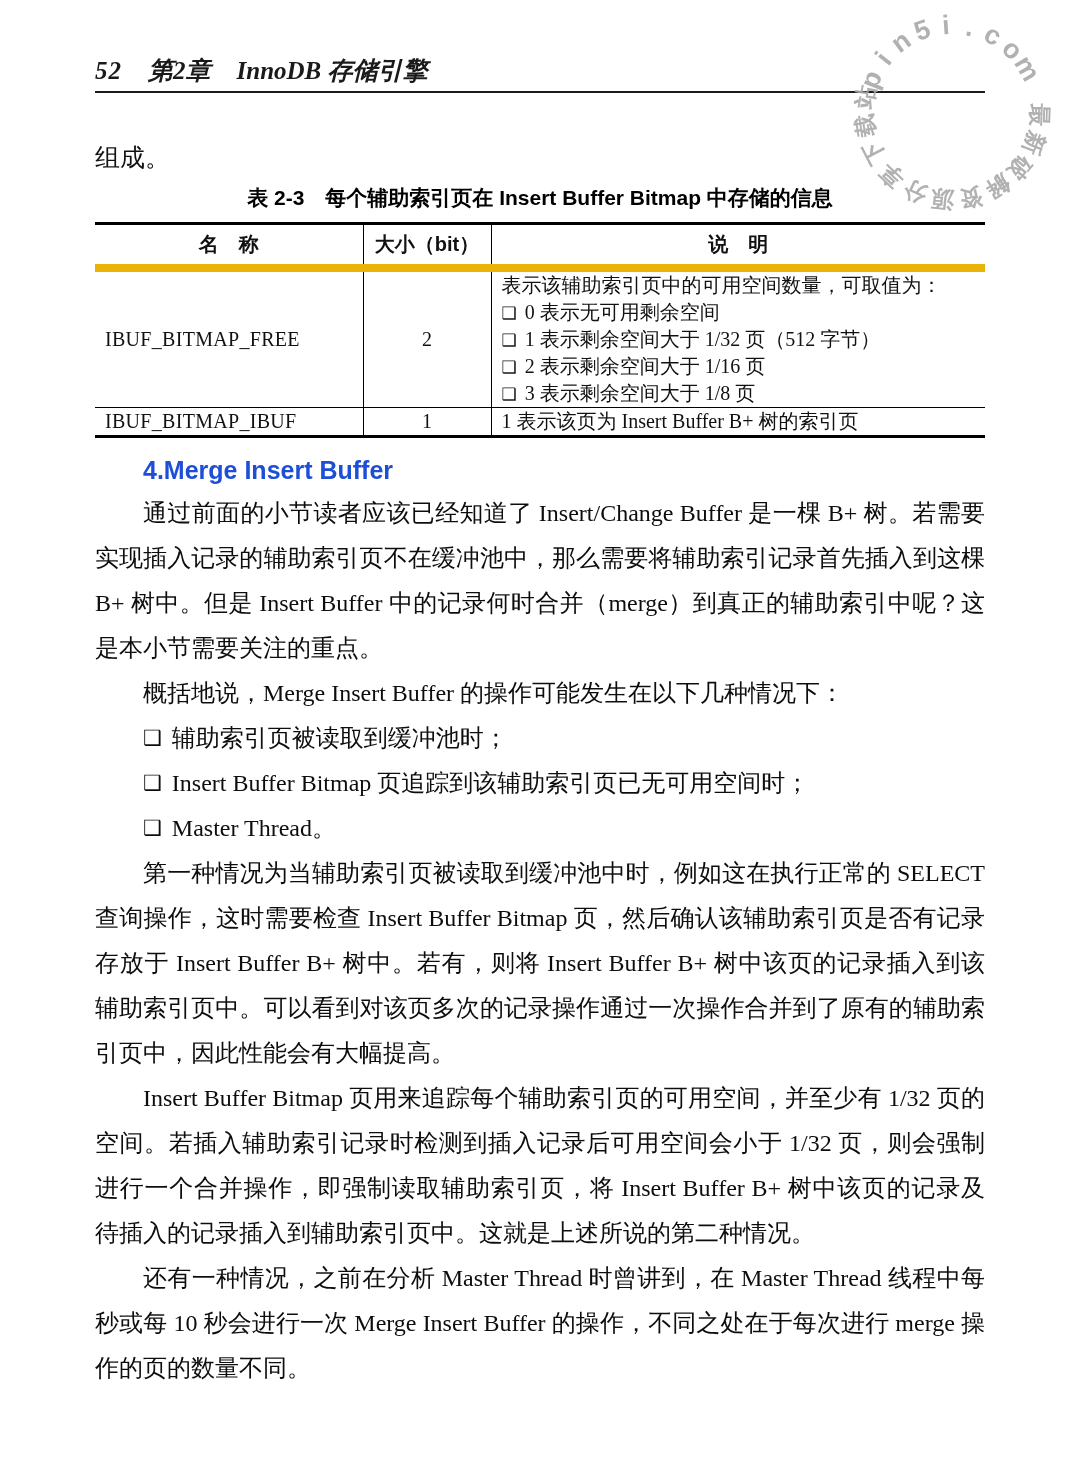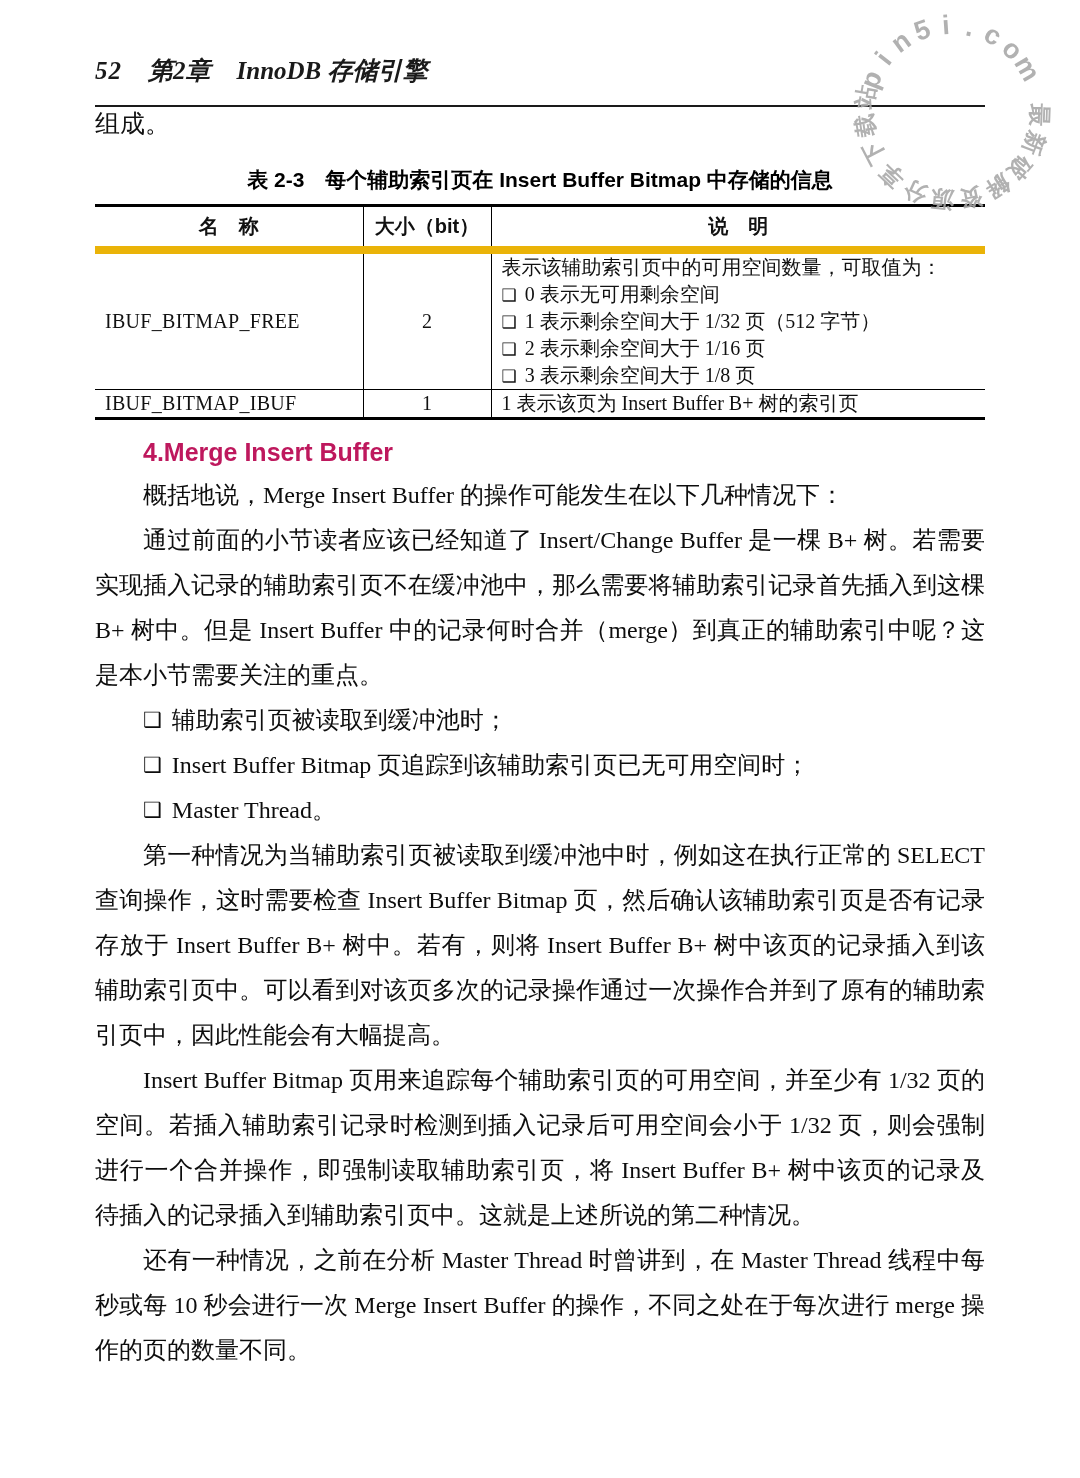--- a/index.html
+++ b/index.html
@@ -8,34 +8,34 @@
     position:relative; width:1080px; height:1478px; margin:0 auto;
     background:#ffffff; color:#111;
     font-family:"Liberation Serif","DejaVu Serif",serif;
     overflow:hidden;
   }
   .inner { padding:0 95px; }
 
   
   .runhead {
     margin-top:54px; display:flex; align-items:baseline; gap:26px;
-    border-bottom:2px solid #1a1a1a; padding-bottom:18px;
+    border-bottom:2px solid #1a1a1a; padding-bottom:4px;
     font-style:italic; font-size:25px; font-weight:bold; color:#1a1a1a;
   }
   .runhead .pgnum { letter-spacing:1px; }
 
   
   .watermark { position:absolute; left:848px; top:8px; width:215px; height:210px; z-index:4; opacity:.9; pointer-events:none; }
 
   
-  .lead { font-size:25px; }
+  .lead { margin-top:48px; font-size:25px; }
 
   
   .tbl-caption {
-    margin-top:26px; text-align:center; font-size:21px; font-weight:bold;
+    margin-top:10px; text-align:center; font-size:21px; font-weight:bold;
     font-family:"Liberation Sans","DejaVu Sans",sans-serif; color:#000;
   }
   table.datatable {
     margin-top:10px; width:890px; border-collapse:collapse; table-layout:fixed;
     border-top:3px solid #000; border-bottom:3px solid #000;
   }
   table.datatable col.c1 { width:268px; }
   table.datatable col.c2 { width:128px; }
   table.datatable col.c3 { width:494px; }
   table.datatable th {
@@ -52,21 +52,21 @@
   td.name-cell { padding-left:22px; letter-spacing:.3px;margin-top:38px; }
   td.size-cell { text-align:center; }
   .desc-line { line-height:27px; }
   .desc-item { display:flex; line-height:27px; }
   .cbx-small { margin-right:8px; font-size:17px; position:relative; top:1px; }
 
   
   .sec-heading {
     margin-top:18px; margin-left:48px;
     font-family:"Liberation Sans","DejaVu Sans",sans-serif;
-    font-size:25px; font-weight:bold; color:#be185d;
+    font-size:25px; font-weight:bold; color:#1d4ed8;
   }
   .bodytext { margin-top:6px; font-size:24px; line-height:45px; text-align:justify; color:#0d0d0d; }
   .bodytext p { text-indent:48px; }
   .bullet { display:flex; padding-left:48px; }
   .bullet .cbx { margin-right:10px; font-size:21px; }
 </style>
 </head>
 <body>
 
 <div class="page">
@@ -150,22 +150,22 @@
         <td class="name-cell">IBUF_BITMAP_IBUF</td>
         <td class="size-cell">1</td>
         <td>1 表示该页为 Insert Buffer B+ 树的索引页</td>
       </tr>
     </tbody>
       </table>
 
     <div class="sec-heading">4.Merge Insert Buffer</div>
 
     <div class="bodytext">
+      <p>通过前面的小节读者应该已经知道了 Insert/Change Buffer 是一棵 B+ 树。若需要实现插入记录的辅助索引页不在缓冲池中，那么需要将辅助索引记录首先插入到这棵 B+ 树中。但是 Insert Buffer 中的记录何时合并（merge）到真正的辅助索引中呢？这是本小节需要关注的重点。</p>
       <p>概括地说，Merge Insert Buffer 的操作可能发生在以下几种情况下：</p>
-      <p>通过前面的小节读者应该已经知道了 Insert/Change Buffer 是一棵 B+ 树。若需要实现插入记录的辅助索引页不在缓冲池中，那么需要将辅助索引记录首先插入到这棵 B+ 树中。但是 Insert Buffer 中的记录何时合并（merge）到真正的辅助索引中呢？这是本小节需要关注的重点。</p>
 
       <div class="bullet">
         <span class="cbx">❑</span>
         <span>辅助索引页被读取到缓冲池时；</span>
       </div>
       <div class="bullet">
         <span class="cbx">❑</span>
         <span>Insert Buffer Bitmap 页追踪到该辅助索引页已无可用空间时；</span>
       </div>
       <div class="bullet">

